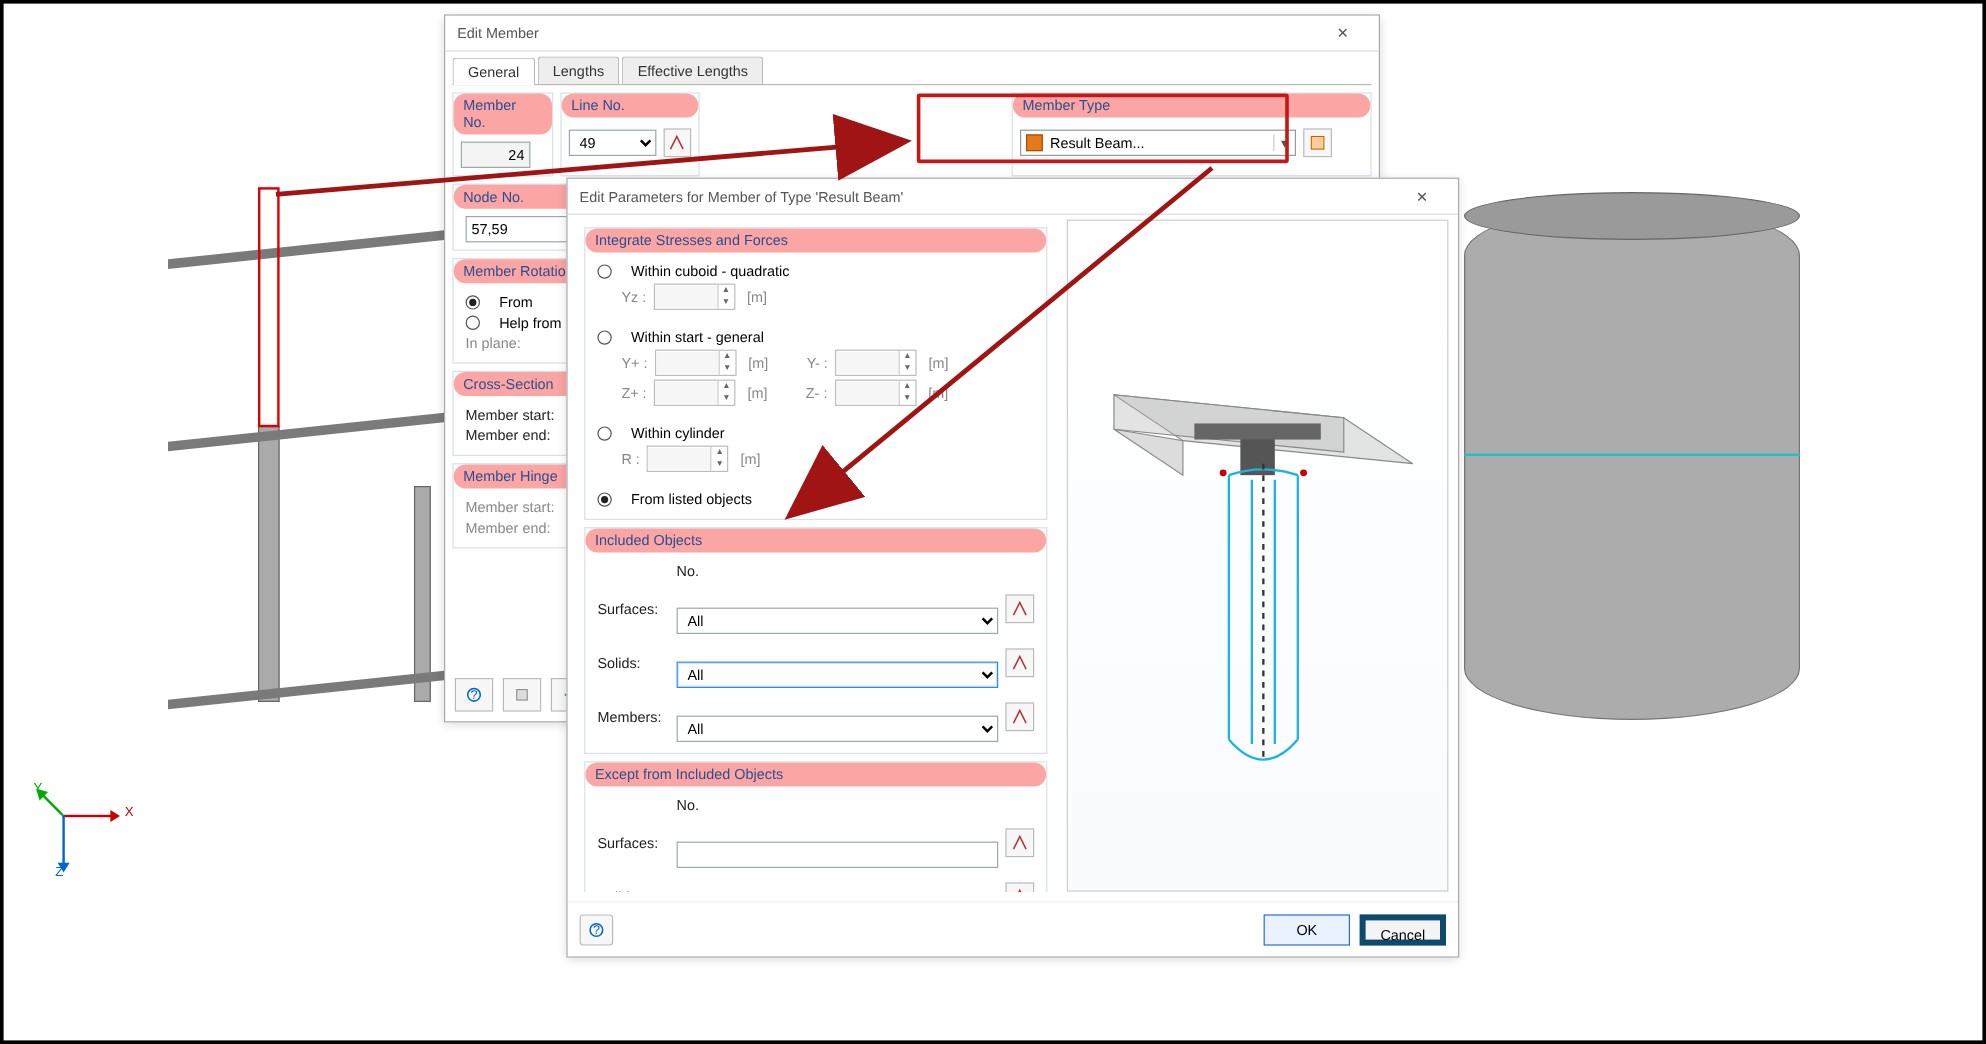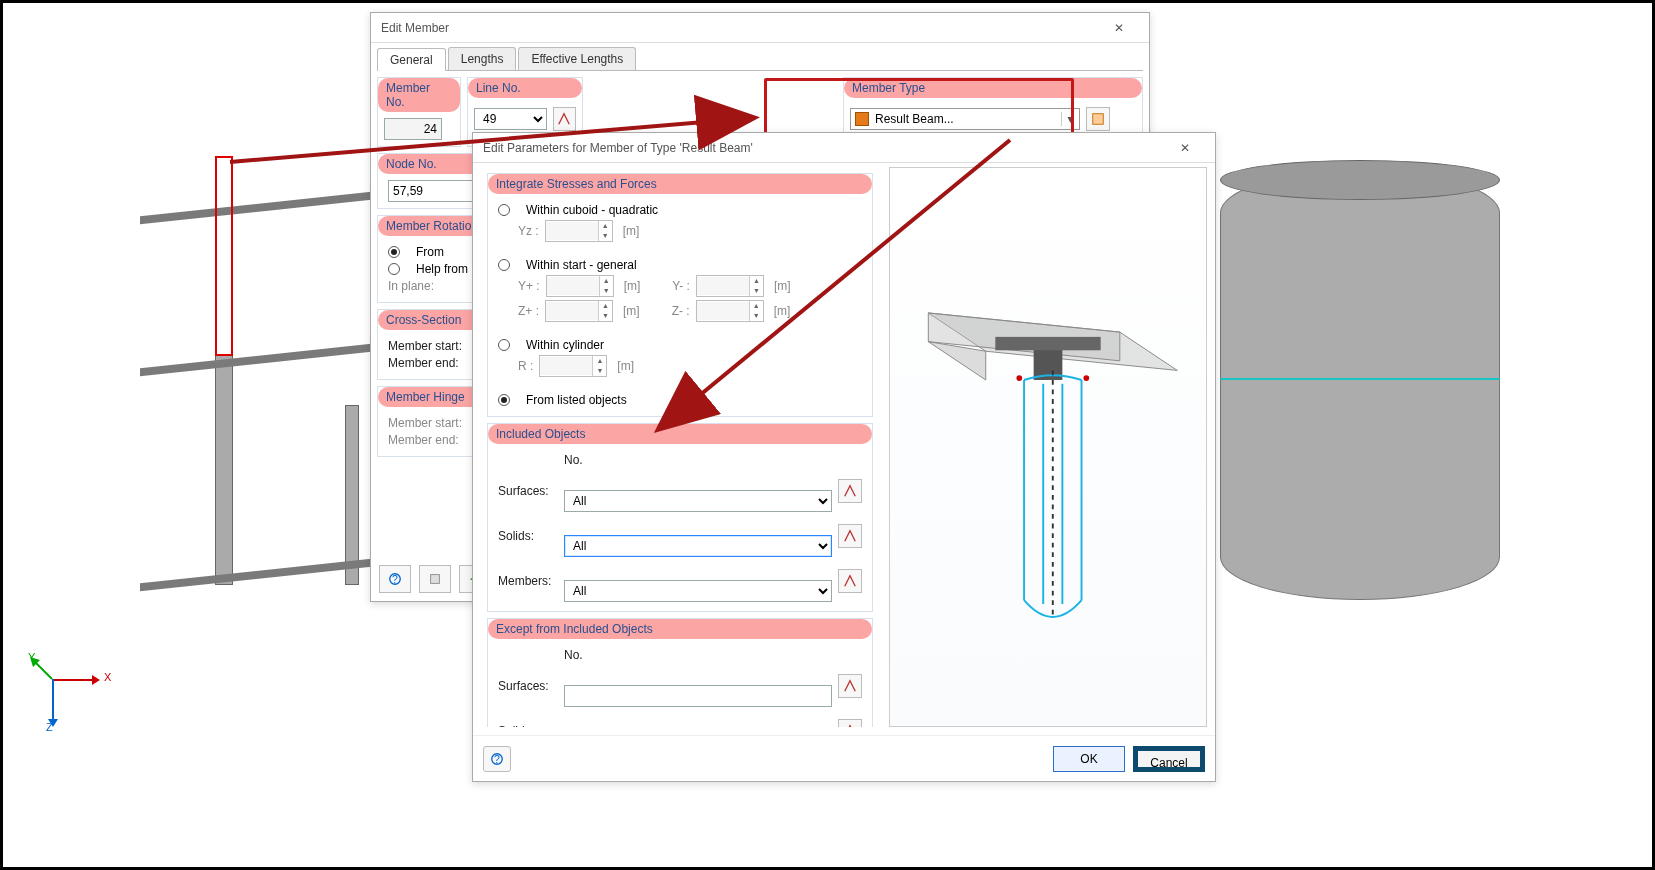--- a/index.html
+++ b/index.html
@@ -54,21 +54,21 @@
   .iconbtn { width:24px; height:24px; border:1px solid #bbb; background:#f7f7f7; display:inline-flex; align-items:center; justify-content:center;}
   .iconbtn svg { width:14px; height:14px;}
   .radio { display:inline-flex; align-items:center; gap:16px;}
   .radio .dot { width:12px; height:12px; border:1px solid #555; border-radius:50%; display:inline-flex; align-items:center; justify-content:center;}
   .radio.sel .dot:after { content:""; width:6px; height:6px; background:#222; border-radius:50%;}
 
   .toolbar-bottom-left { position:absolute; left:8px; bottom:8px; display:flex; gap:8px;}
   .toolbar-bottom-left .iconbtn { width:32px; height:28px;}
 
   
-  #win-params { left:472px; top:132px; width:744px; height:650px; z-index:5; }
+  #win-params { left:472px; top:148px; width:744px; height:650px; z-index:5; }
   .two-col { display:flex; gap:10px; padding:4px 8px 8px 8px; height:calc(100% - 30px - 46px);}
   .left-pane { width:398px; overflow:auto;}
   .right-pane { flex:1; border:1px solid #ccc; background:linear-gradient(#fff,#f9fbfd); position:relative;}
   .btnbar { height:46px; display:flex; justify-content:space-between; align-items:center; padding:0 10px; border-top:1px solid #eee;}
   .btnbar .right { display:flex; gap:8px;}
   .pushbtn { min-width:72px; height:26px; border:5px solid #0c4a6e; background:#f4f4f4; text-align:center; line-height:24px;}
   .pushbtn.primary { border:1px solid #2a6fcf; background:#eaf2ff;}
 
   .sel-wide { width:260px; }
   .txt-wide { width:260px; }

